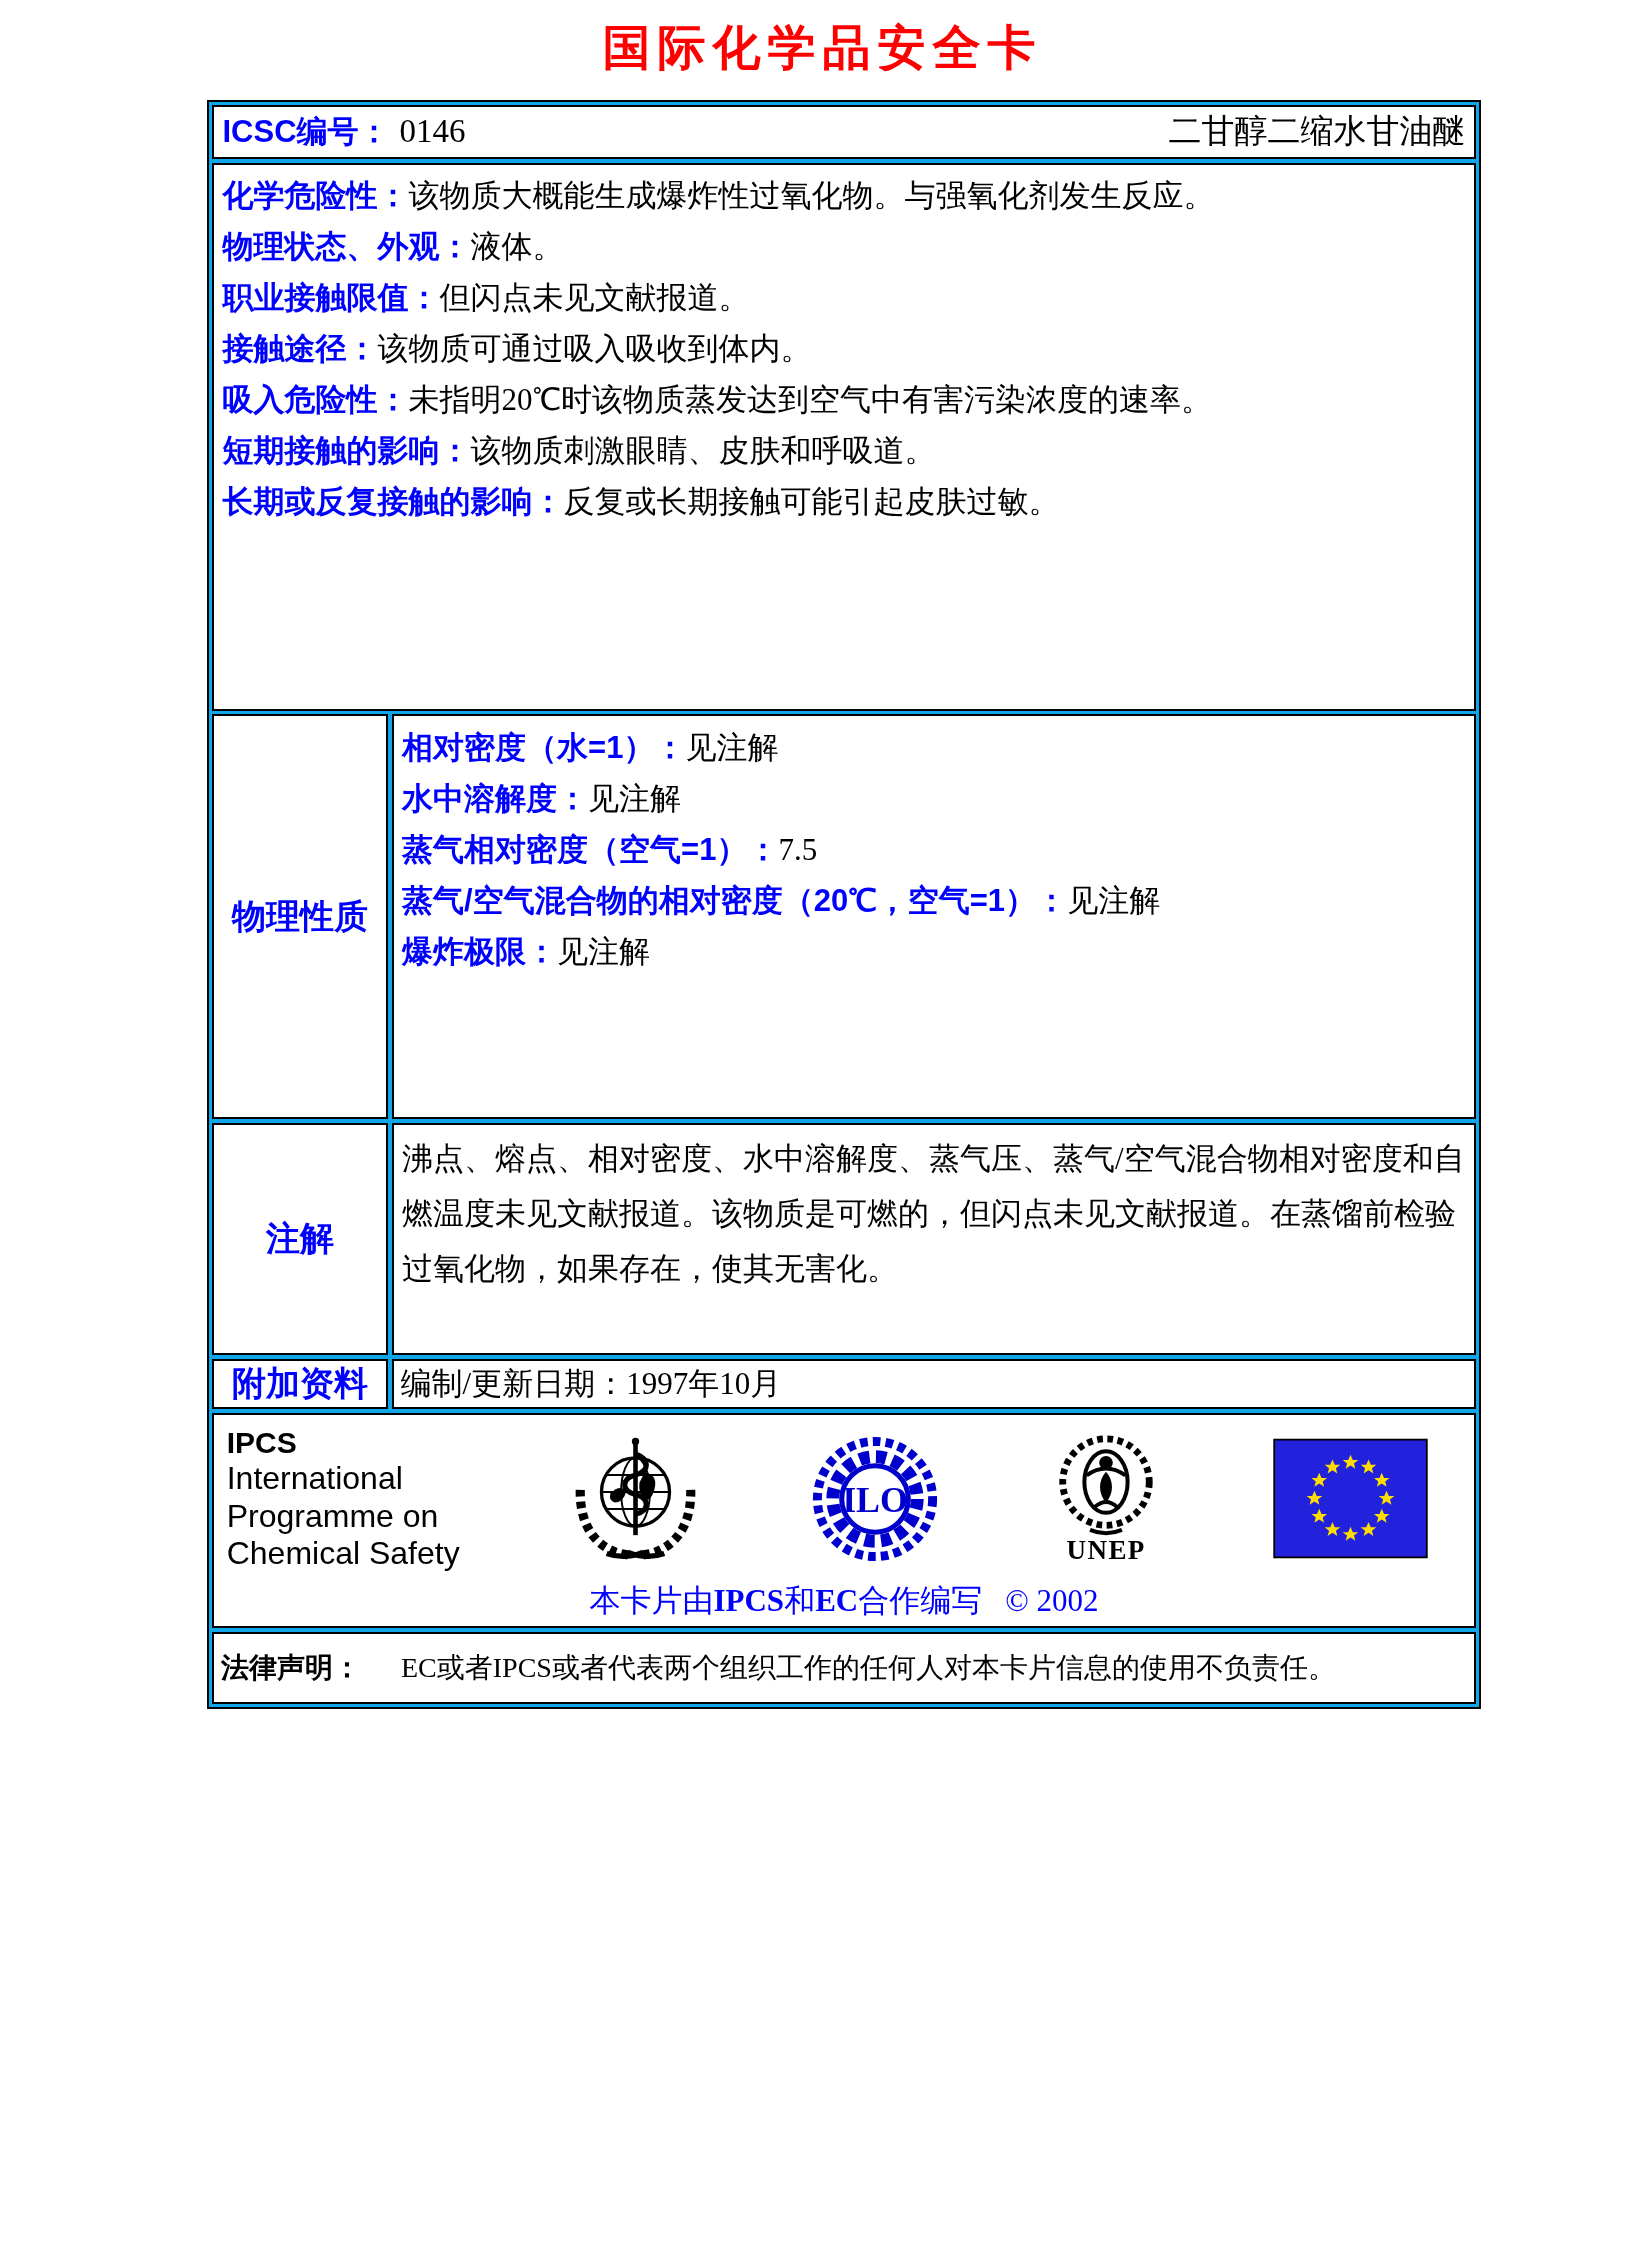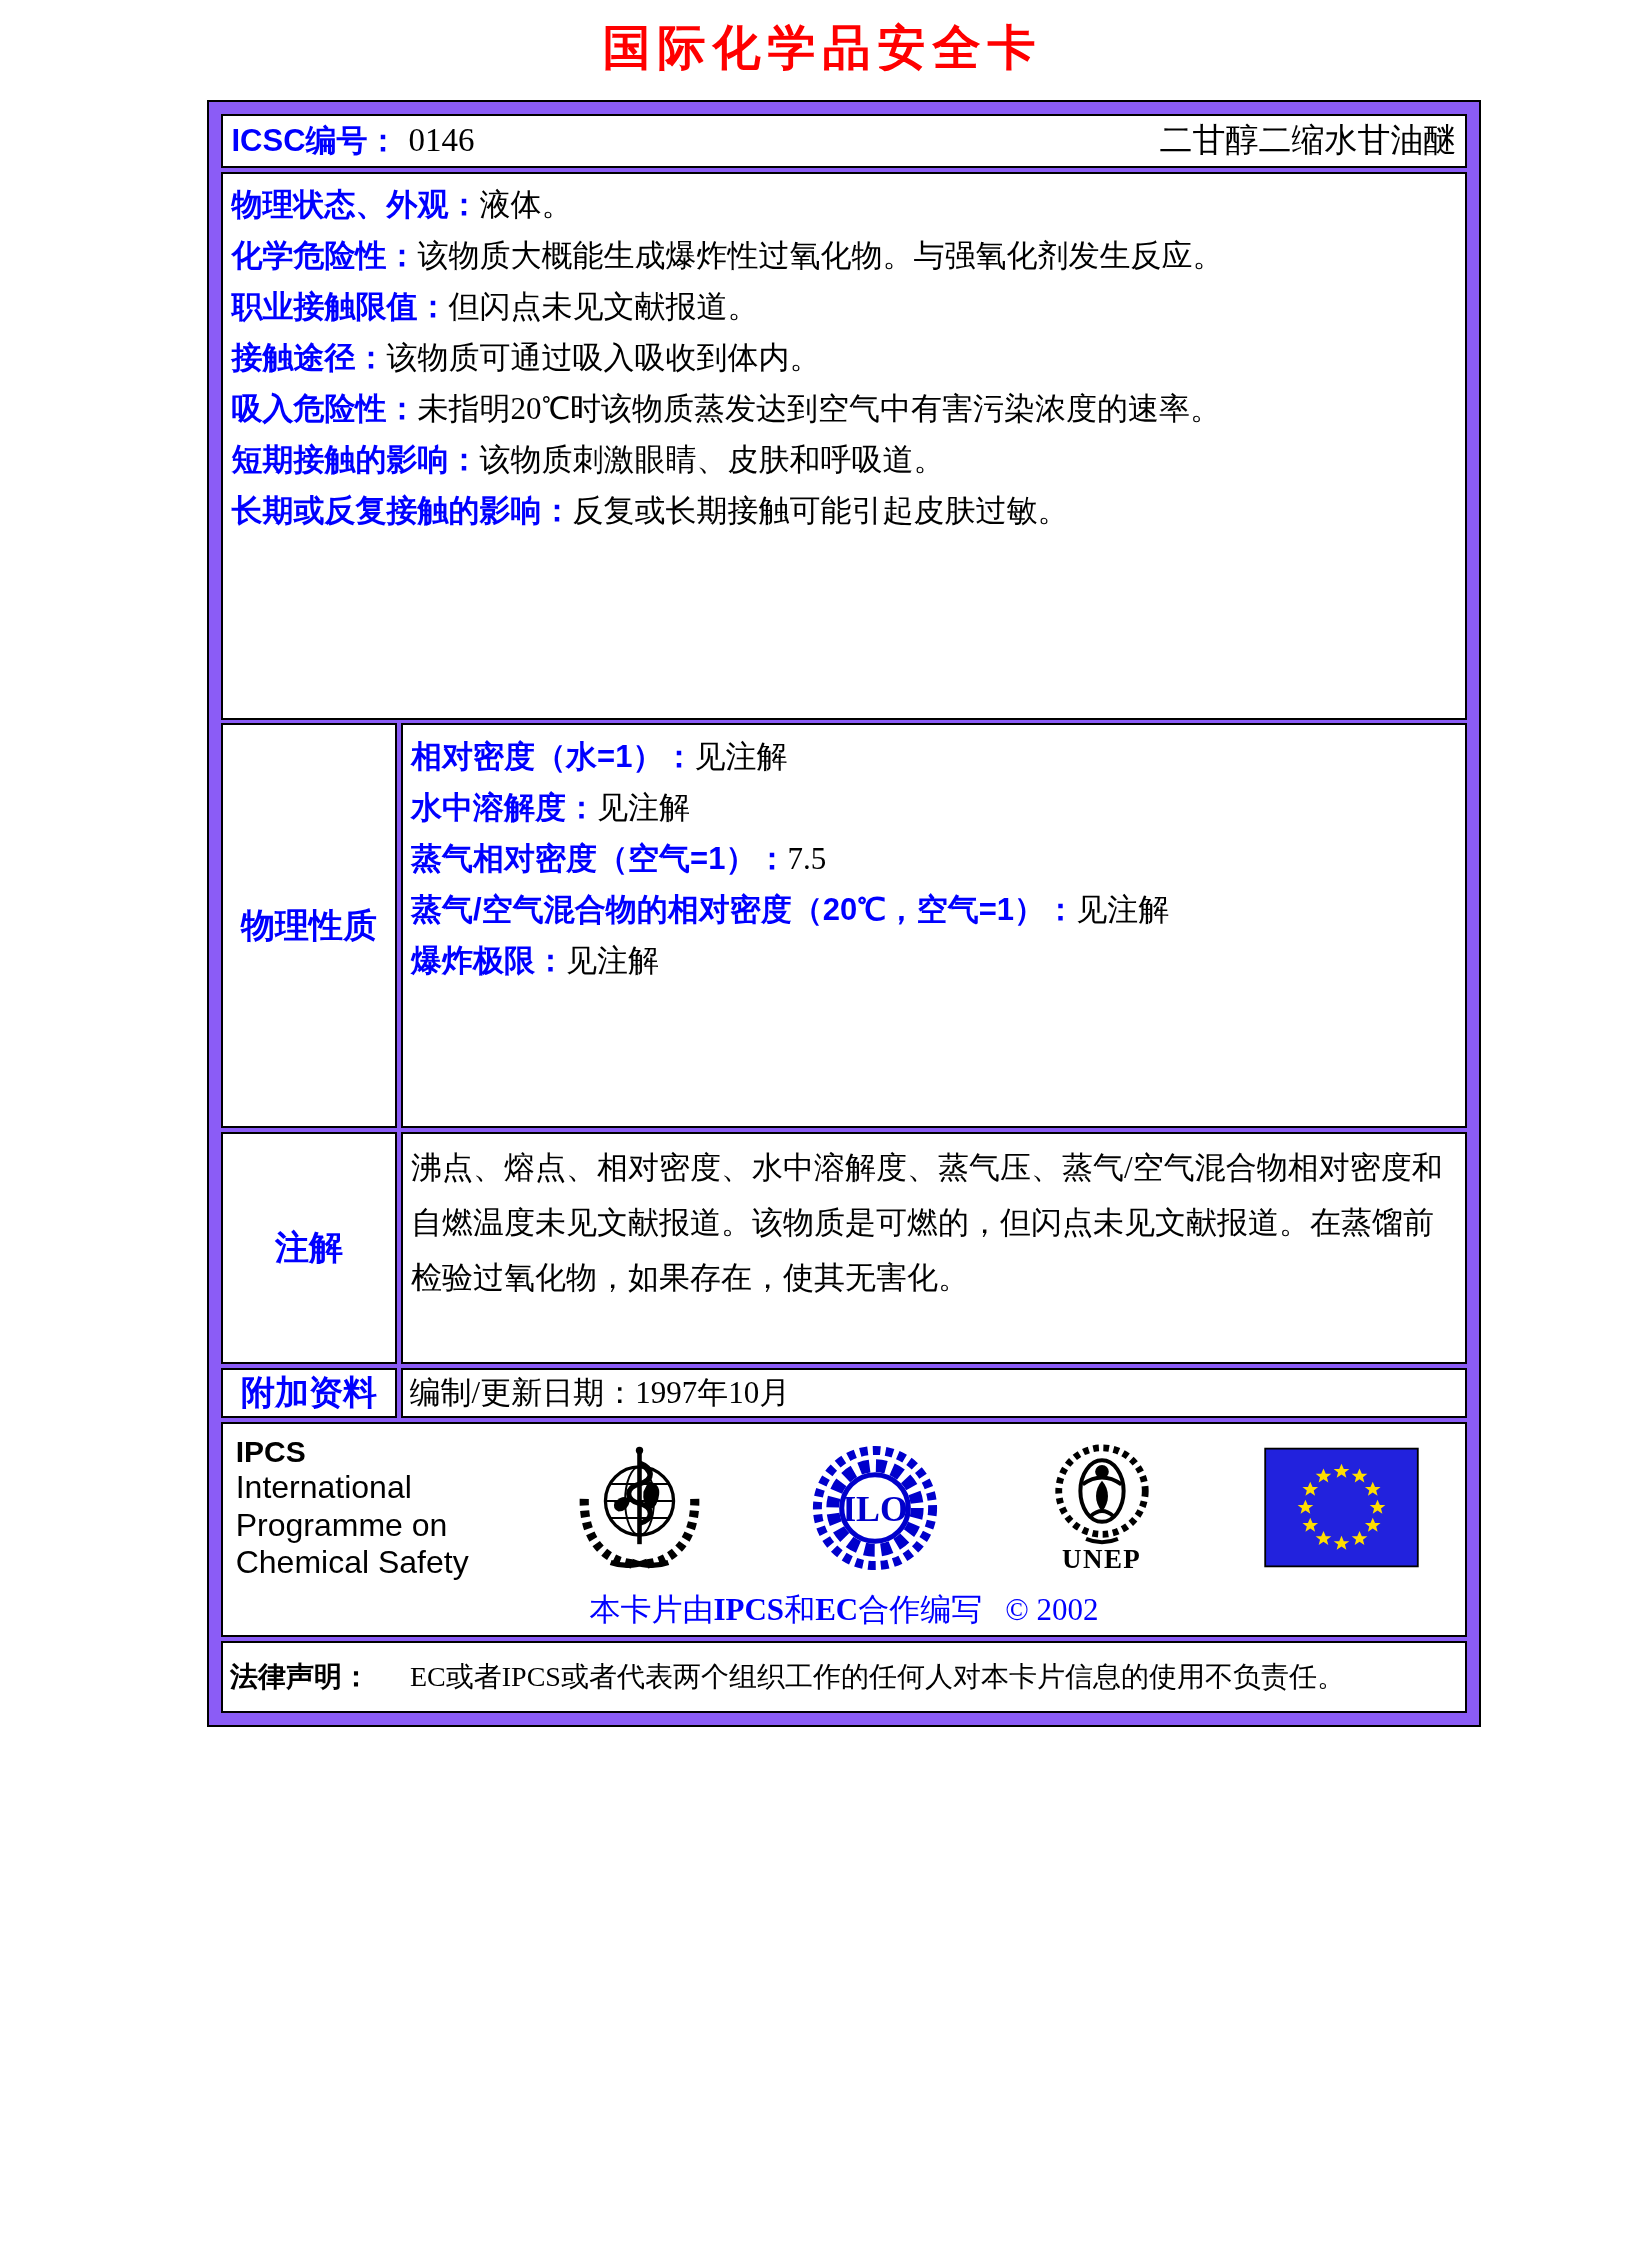--- a/index.html
+++ b/index.html
@@ -14,22 +14,22 @@
     font-weight: bold;
     font-size: 48px;
     letter-spacing: 7px;
   }
 
   .card {
     margin-left: 207px;
     margin-top: 20px;
     width: 1274px;
     border: 2.8px solid #000;
-    padding: 12px;
-    background: #8b5cf6;
+    padding: 3px;
+    background: #0ea5e9;
   }
   .row { display: flex; gap: 3.6px; margin-bottom: 3.6px; }
   .row:last-child { margin-bottom: 0; }
   .cell { border: 2.8px solid #000; background: #fff; }
   .label-cell {
     flex: 0 0 176px;
     display: flex; align-items: center; justify-content: center;
     text-align: center;
     color: #0000FF;
     font-family: "Liberation Sans", sans-serif;
@@ -92,22 +92,22 @@
       <div class="cell full-cell hdr">
         <div>
           <span class="icsc-label">ICSC编号：</span><span class="icsc-number">0146</span>
         </div>
         <div class="chem-name">二甘醇二缩水甘油醚</div>
       </div>
     </div>
 
     <div class="row row-important">
       <div class="cell content-cell">
+        <div class="kv"><span class="lbl">化学危险性：</span><span class="val">该物质大概能生成爆炸性过氧化物。与强氧化剂发生反应。</span></div>
         <div class="kv"><span class="lbl">物理状态、外观：</span><span class="val">液体。</span></div>
-        <div class="kv"><span class="lbl">化学危险性：</span><span class="val">该物质大概能生成爆炸性过氧化物。与强氧化剂发生反应。</span></div>
         <div class="kv"><span class="lbl">职业接触限值：</span><span class="val">但闪点未见文献报道。</span></div>
         <div class="kv"><span class="lbl">接触途径：</span><span class="val">该物质可通过吸入吸收到体内。</span></div>
         <div class="kv"><span class="lbl">吸入危险性：</span><span class="val">未指明20℃时该物质蒸发达到空气中有害污染浓度的速率。</span></div>
         <div class="kv"><span class="lbl">短期接触的影响：</span><span class="val">该物质刺激眼睛、皮肤和呼吸道。</span></div>
         <div class="kv"><span class="lbl">长期或反复接触的影响：</span><span class="val">反复或长期接触可能引起皮肤过敏。</span></div>
       </div>
     </div>
 
     <div class="row row-physical">
       <div class="cell label-cell">物理性质</div>

